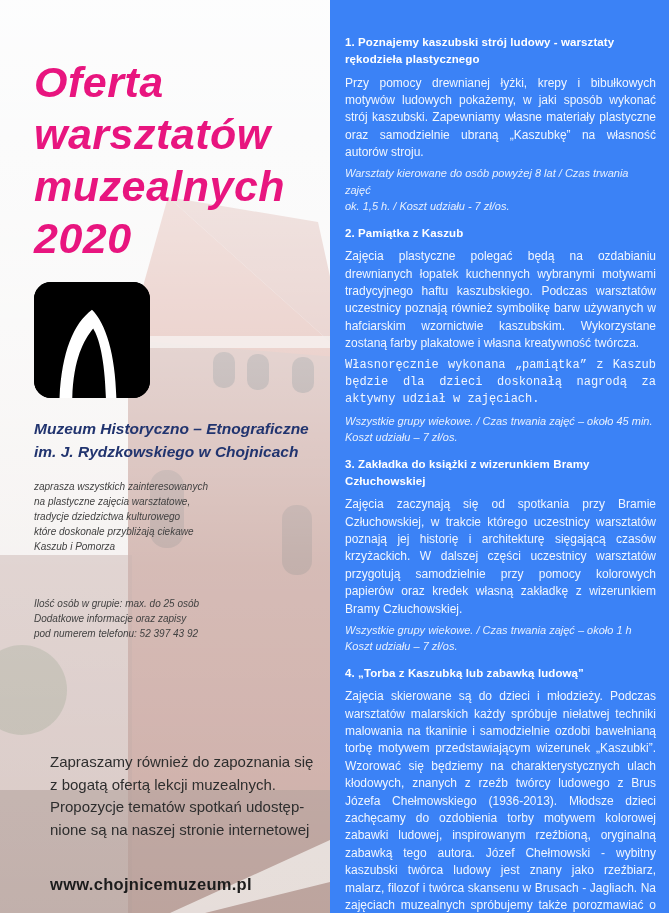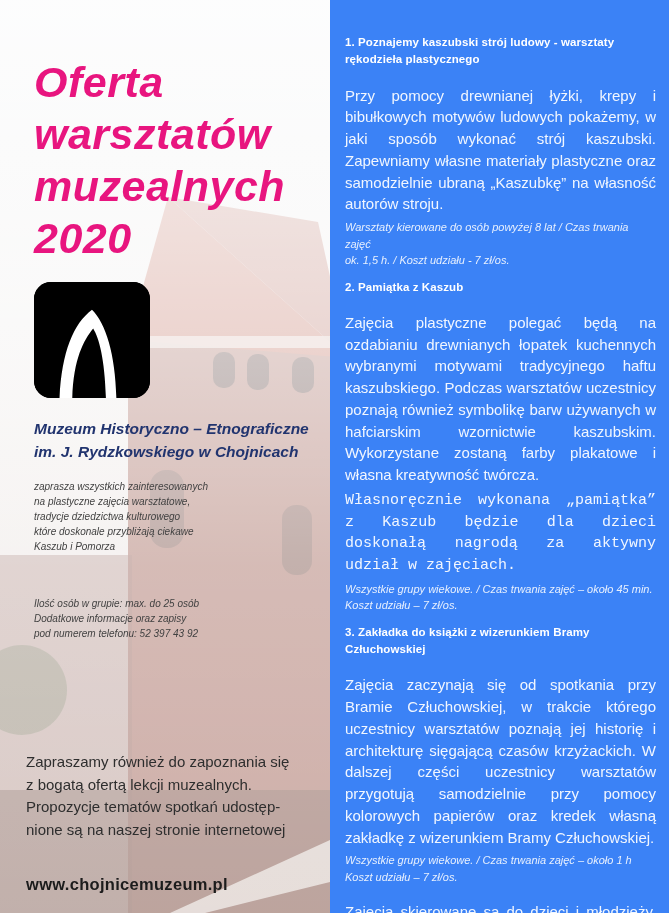--- a/index.html
+++ b/index.html
@@ -13,28 +13,28 @@
   .wash{position:absolute;inset:0;background:linear-gradient(180deg,rgba(255,255,255,.88) 0%,rgba(255,255,255,.55) 38%,rgba(255,255,255,.30) 62%,rgba(255,255,255,.18) 100%);}
   .left-content{position:relative;z-index:2;padding:56px 8px 0 34px;font-style:italic;}
   .title{color:#e8157f;font-size:43px;font-weight:800;line-height:1.21;letter-spacing:.5px;}
   .title div{white-space:nowrap;}
   .logo{margin-top:18px;width:116px;height:116px;background:#000;border-radius:17px;overflow:hidden;}
   .museum-name{margin-top:20px;color:#21346f;font-weight:700;font-size:15.5px;line-height:1.45;}
   .museum-name div{white-space:nowrap;}
   .text-block{margin-top:16px;color:#424242;font-size:10px;line-height:1.5;}
   .text-block div{white-space:nowrap;}
   .group-info{margin-top:42px;}
-  .bottom-block{position:absolute;left:26px;bottom:16px;z-index:2;color:#2e2e2e;font-size:15px;line-height:1.5;}
+  .bottom-block{position:absolute;left:50px;bottom:16px;z-index:2;color:#2e2e2e;font-size:15px;line-height:1.5;}
   .bottom-block div{white-space:nowrap;}
   .website{margin-top:31px;font-weight:700;color:#1c1c1c;font-size:16.5px;letter-spacing:.3px;}
   
   .right{flex:1;background:#3b82f6;color:#fff;padding:34px 13px 0 15px;box-sizing:border-box;overflow:hidden;}
   .workshop{margin-bottom:10px;}
   .ws-heading{font-size:11.5px;font-weight:700;line-height:1.5;margin:0;letter-spacing:.1px;}
-  .ws-body{font-size:15px;line-height:1.45;text-align:justify;margin:16px 0 0;color:rgba(255,255,255,.93);}
+  .ws-body{font-size:12px;line-height:1.45;text-align:justify;margin:6px 0 0;color:rgba(255,255,255,.93);}
   .ws-body + .ws-body{margin-top:4px;font-family:Liberation Mono, monospace;}
   .ws-note{font-style:italic;font-size:11px;line-height:1.5;margin:4px 0 0;color:rgba(255,255,255,.88);font-weight:400;}
 </style>
 </head>
 <body>
 
 <div class="poster">
 
   <div class="left">
     <svg class="tower-art" viewBox="0 0 330 913" preserveAspectRatio="none" aria-hidden="true">
@@ -122,20 +122,21 @@
     <section class="workshop">
       <h3 class="ws-heading">3. Zakładka do książki z wizerunkiem Bramy Człuchowskiej</h3>
       <p class="ws-body">Zajęcia zaczynają się od spotkania przy Bramie Człuchowskiej, w trakcie którego uczestnicy warsztatów poznają jej historię i architekturę sięgającą czasów krzyżackich. W dalszej części uczestnicy warsztatów przygotują samodzielnie przy pomocy kolorowych papierów oraz kredek własną zakładkę z wizerunkiem Bramy Człuchowskiej.</p>
       <p class="ws-note">
         <span style="display:block">Wszystkie grupy wiekowe. / Czas trwania zajęć – około 1 h</span>
         <span style="display:block">Koszt udziału – 7 zł/os.</span>
       </p>
     </section>
 
     <section class="workshop">
+      <h3 class="ws-heading">4. „Torba z Kaszubką lub zabawką ludową”</h3>
       <p class="ws-body">Zajęcia skierowane są do dzieci i  młodzieży. Podczas warsztatów malarskich każdy spróbuje niełatwej techniki malowania na tkaninie i samodzielnie ozdobi bawełnianą torbę motywem przedstawiającym wizerunek „Kaszubki”. Wzorować się będziemy na charakterystycznych ulach kłodowych, znanych z rzeźb twórcy ludowego  z Brus Józefa Chełmowskiego (1936-2013). Młodsze dzieci zachęcamy do ozdobienia torby motywem kolorowej zabawki ludowej, inspirowanym rzeźbioną, oryginalną zabawką tego autora. Józef Chełmowski - wybitny kaszubski twórca ludowy jest znany jako rzeźbiarz, malarz, filozof i twórca skansenu w Brusach - Jagliach. Na zajęciach muzealnych spróbujemy także porozmawiać o jego ciekawej twórczości.</p>
       <p class="ws-note">
         <span style="display:block">Wszystkie grupy wiekowe. / Czas trwania zajęć – około 1 h</span>
         <span style="display:block">Koszt udziału – 7 zł/os.</span>
       </p>
     </section>
 
   </div>
 </div>
 

